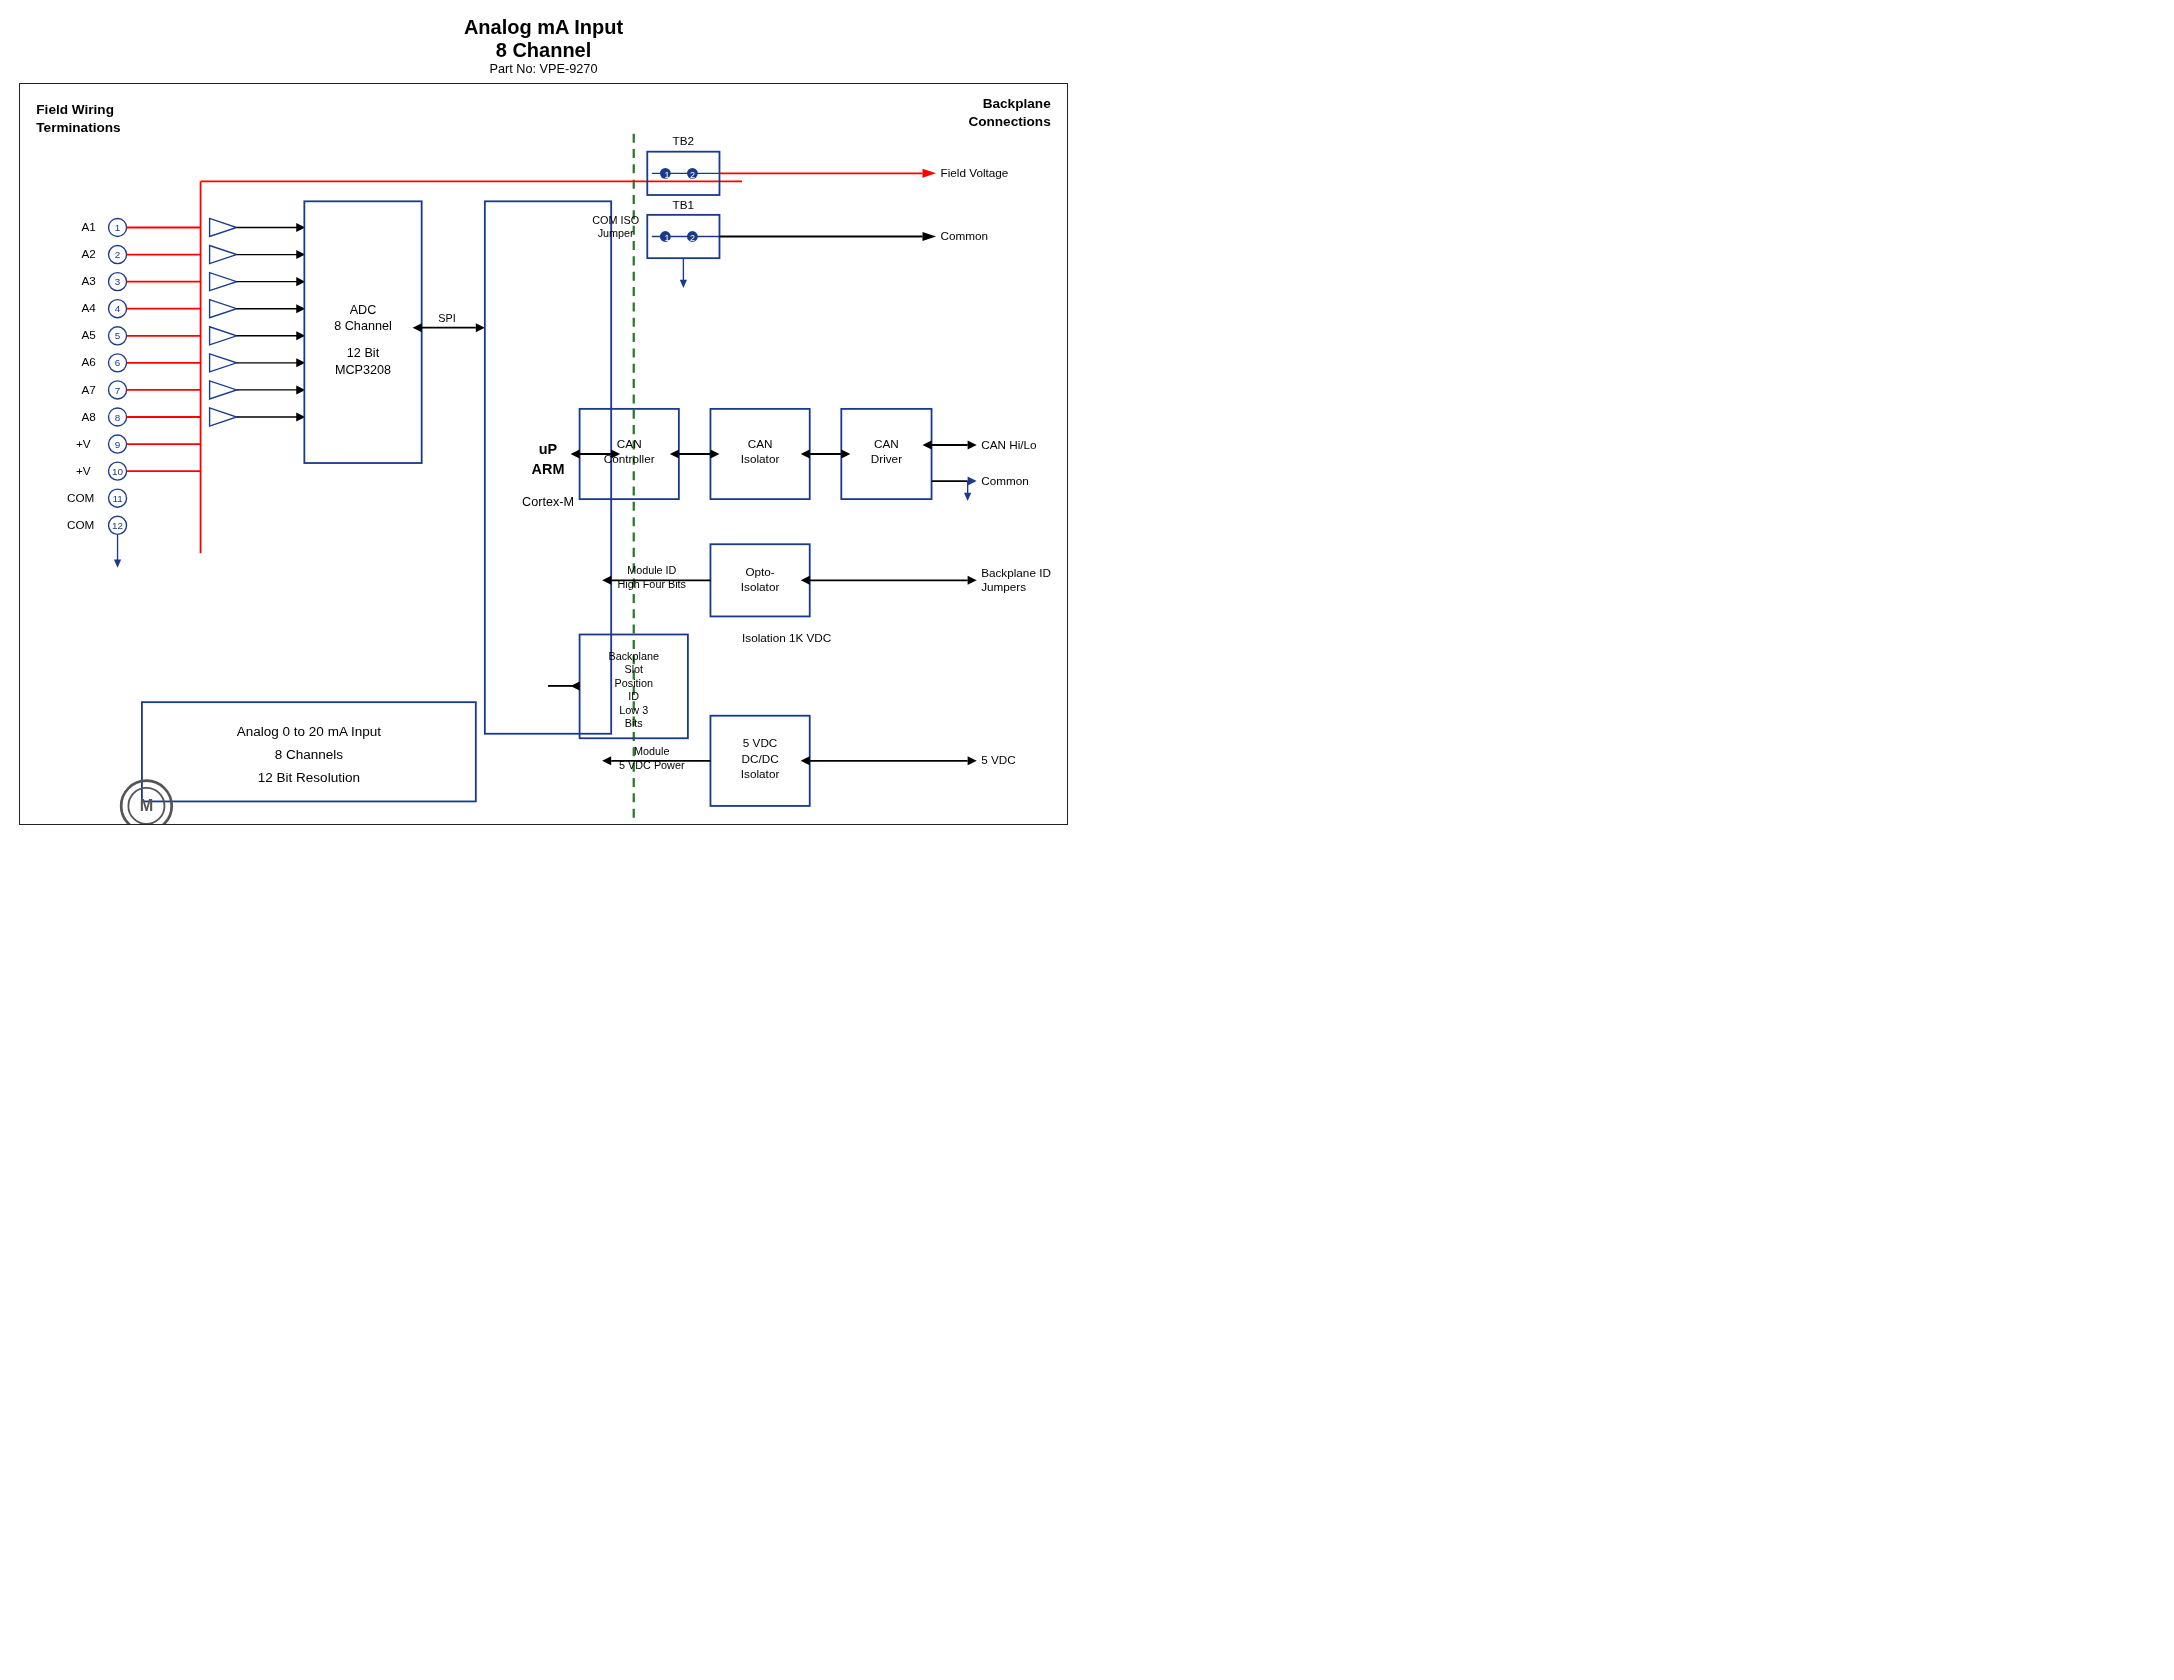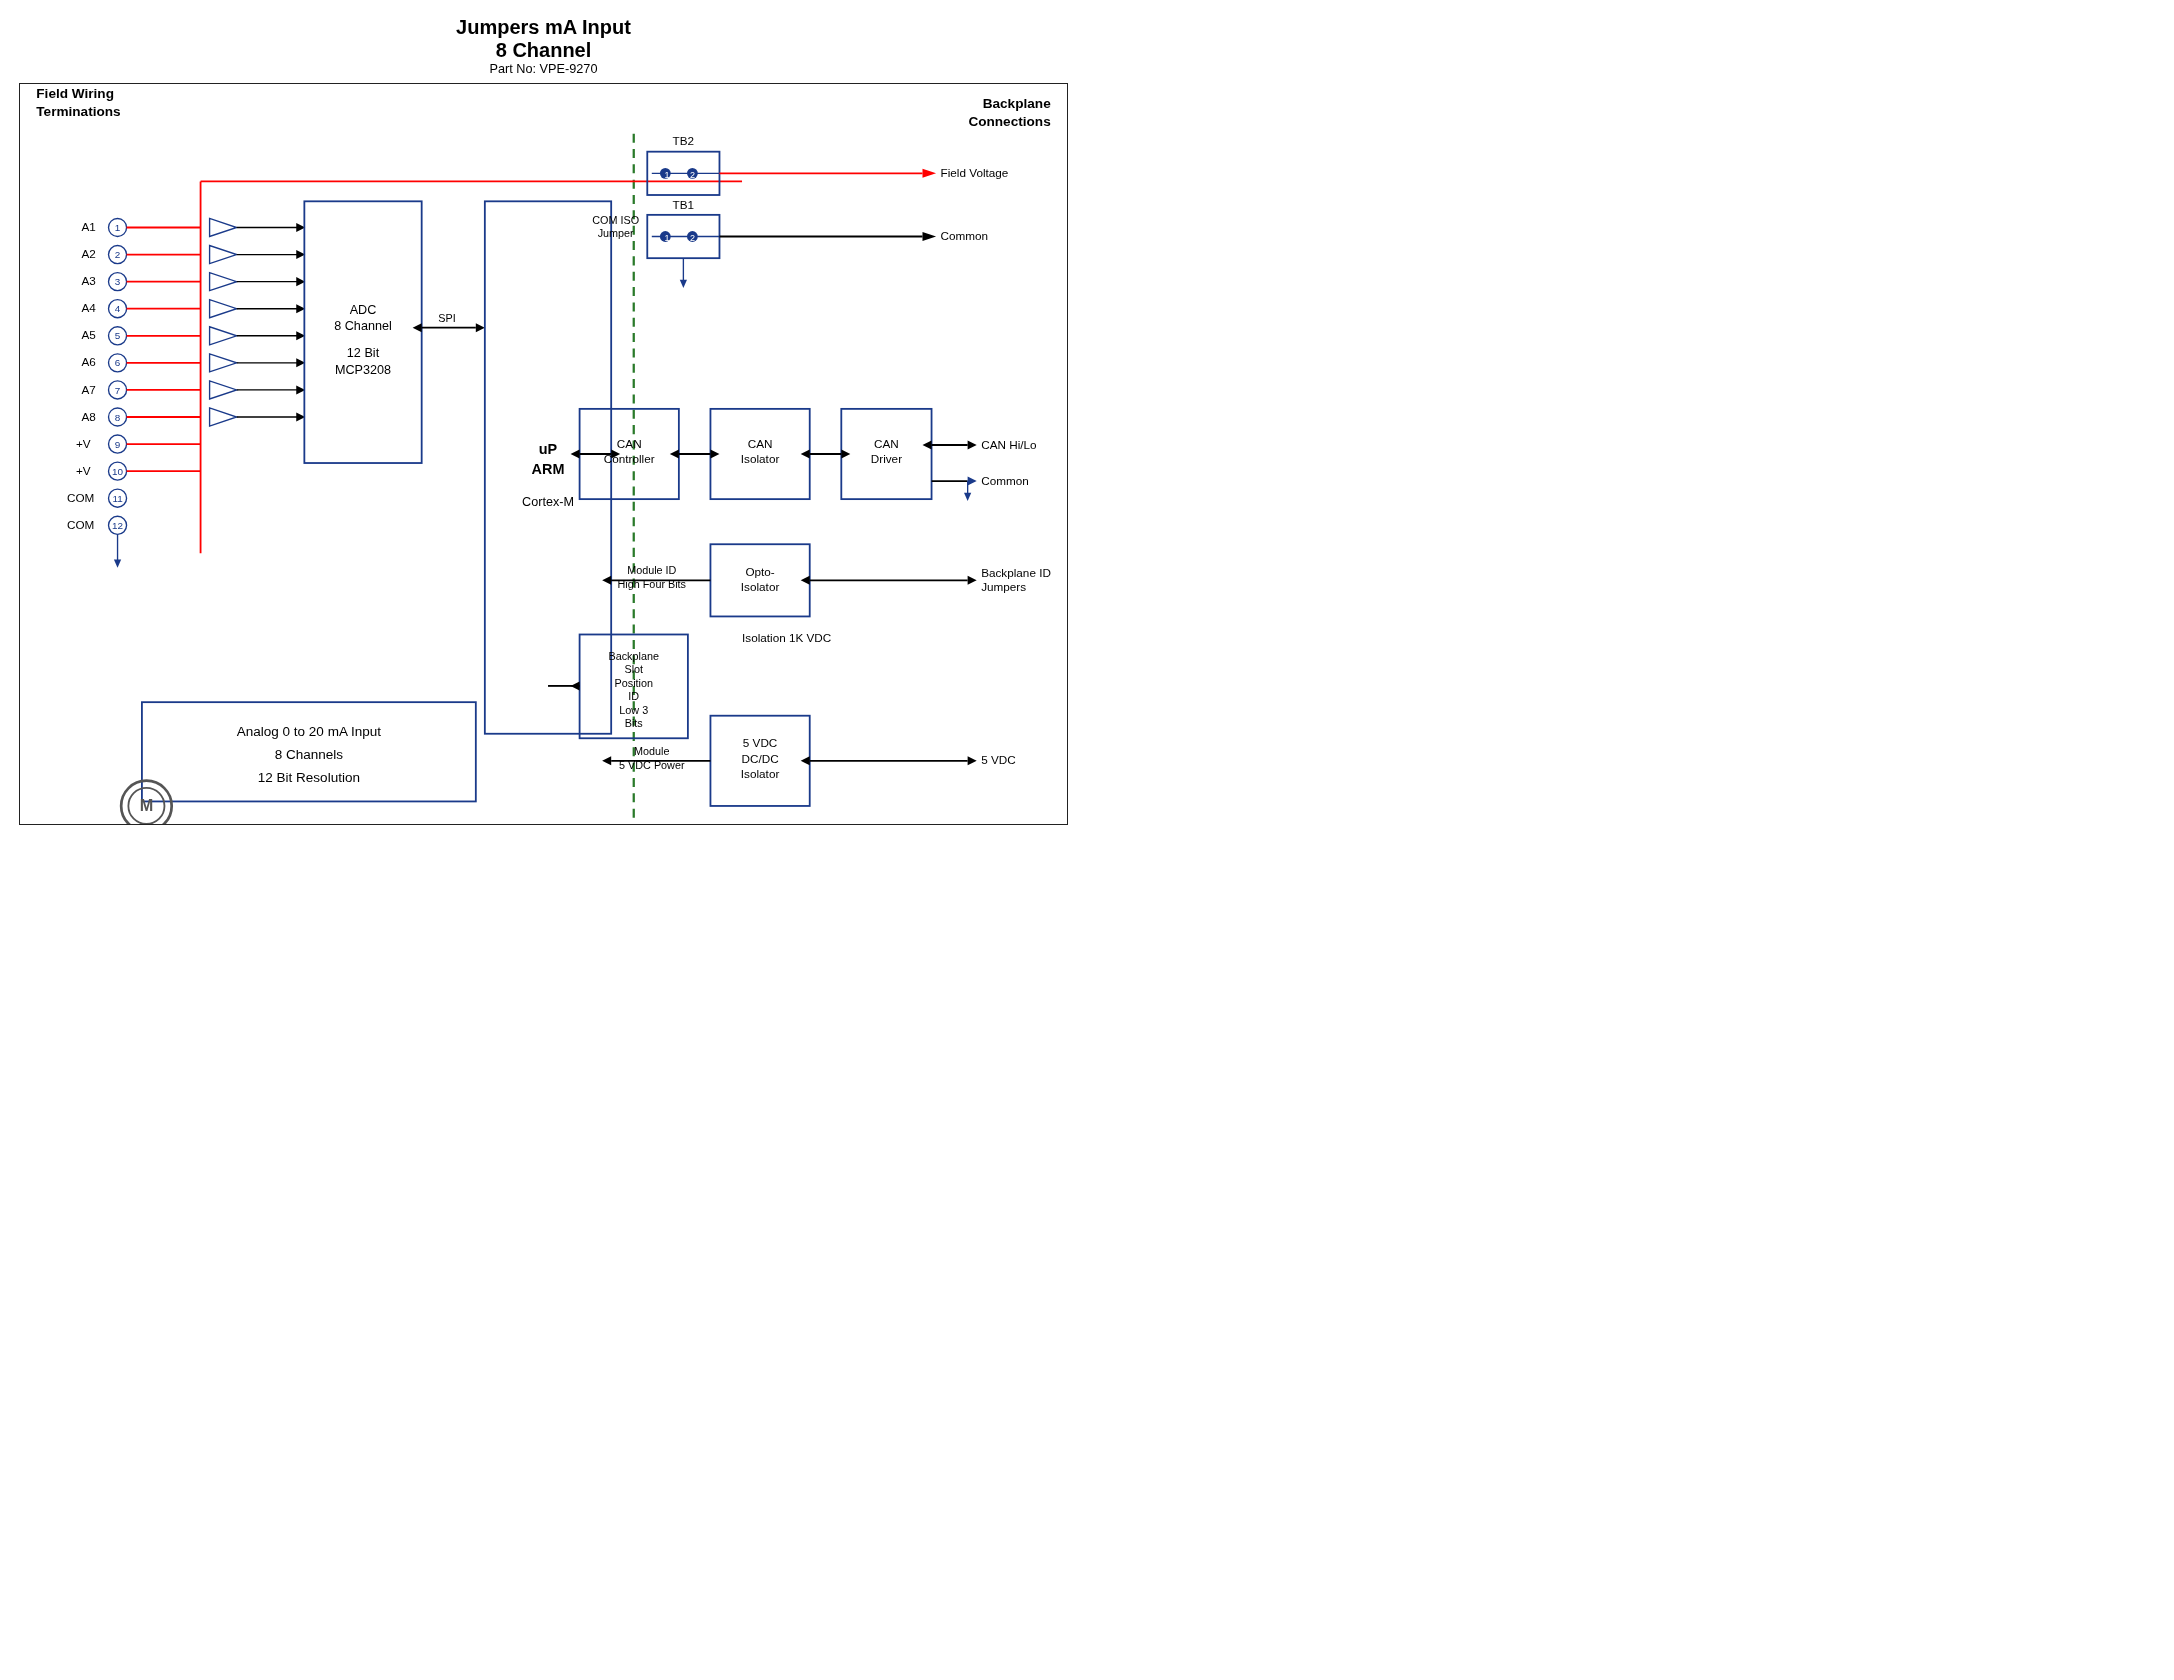--- a/index.html
+++ b/index.html
@@ -26,21 +26,21 @@
     .diagram-outer {
       border: 1.8px solid #222;
       width: 1049px;
       min-height: 742px;
       position: relative;
       background: #fff;
       margin-bottom: 9px;
     }
     .section-label-left {
       position: absolute;
-      top: 1px;
+      top: 17px;
       left: 16.3px;
       font-size: 13.6px;
       font-weight: bold;
       line-height: 1.3;
     }
     .section-label-right {
       position: absolute;
       top: 11px;
       right: 16.3px;
       font-size: 13.6px;
@@ -52,21 +52,21 @@
     .diagram-svg {
       position: absolute;
       top: 0; left: 0;
       width: 100%; height: 100%;
     }
   </style>
 </head>
 <body>
 
 <div class="page-title">
-  <h1>Jumpers mA Input</h1>
+  <h1>Analog mA Input</h1>
   <h1>8 Channel</h1>
   <p>Part No: VPE-9270</p>
 </div>
 
 <div class="diagram-outer">
   <div class="section-label-left">Field Wiring<br>Terminations</div>
   <div class="section-label-right">Backplane<br>Connections</div>
 
   <svg class="diagram-svg" viewBox="0 0 1160 820" xmlns="http://www.w3.org/2000/svg">
 

